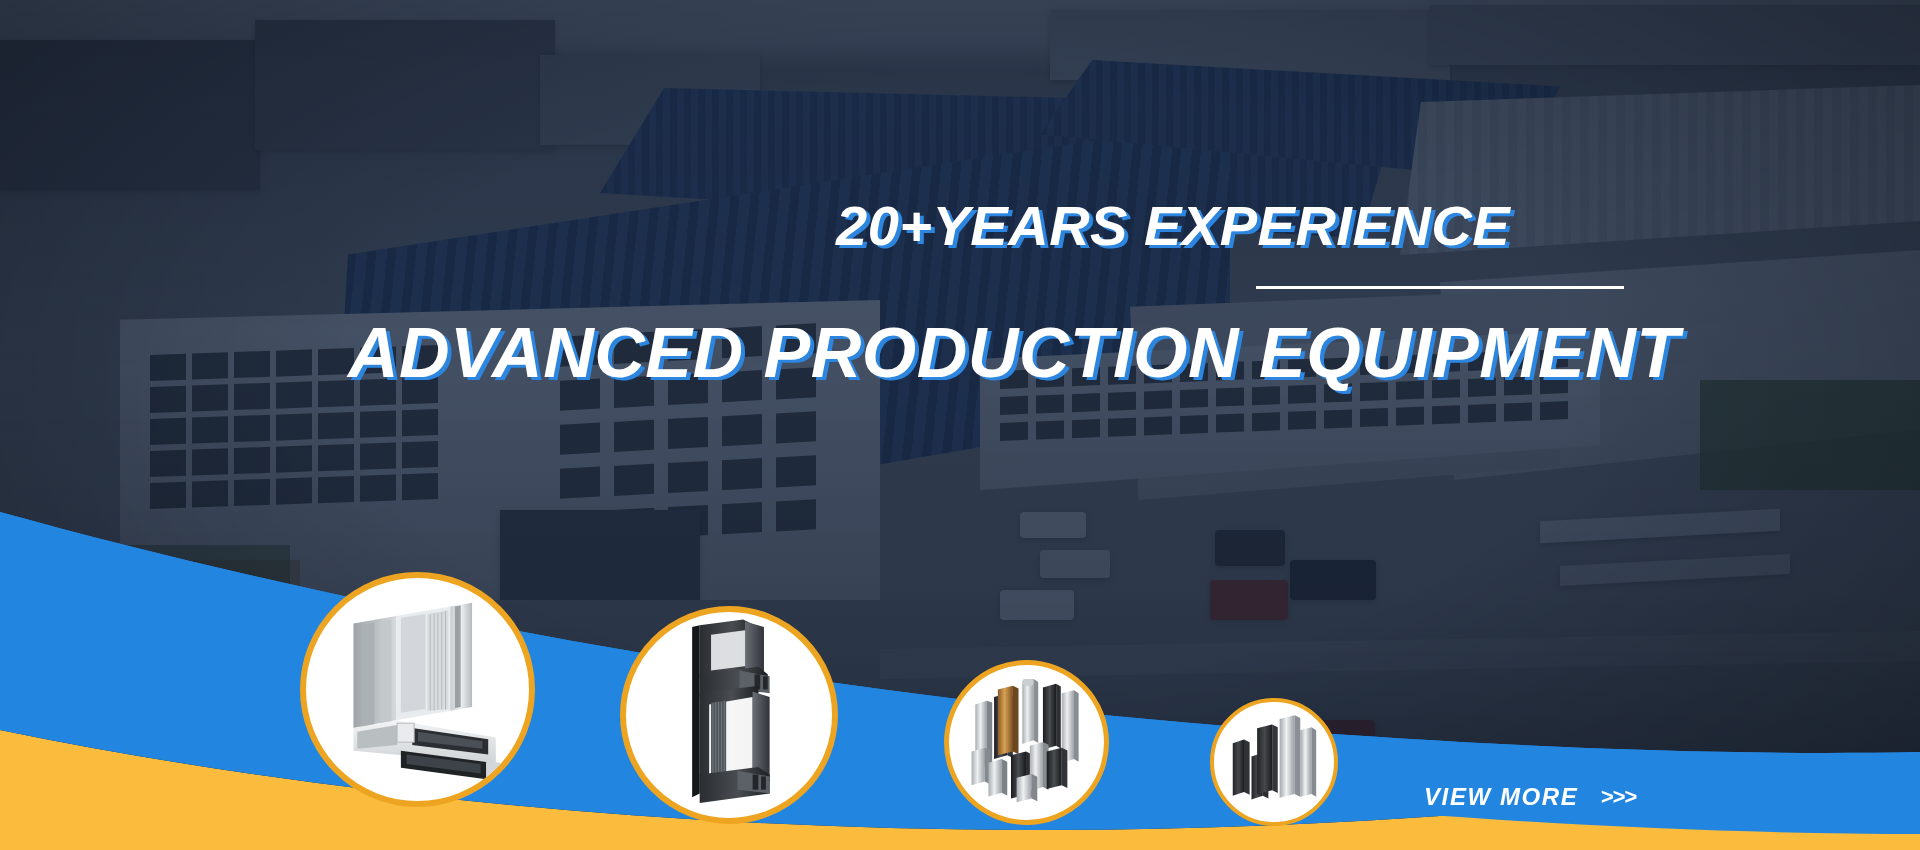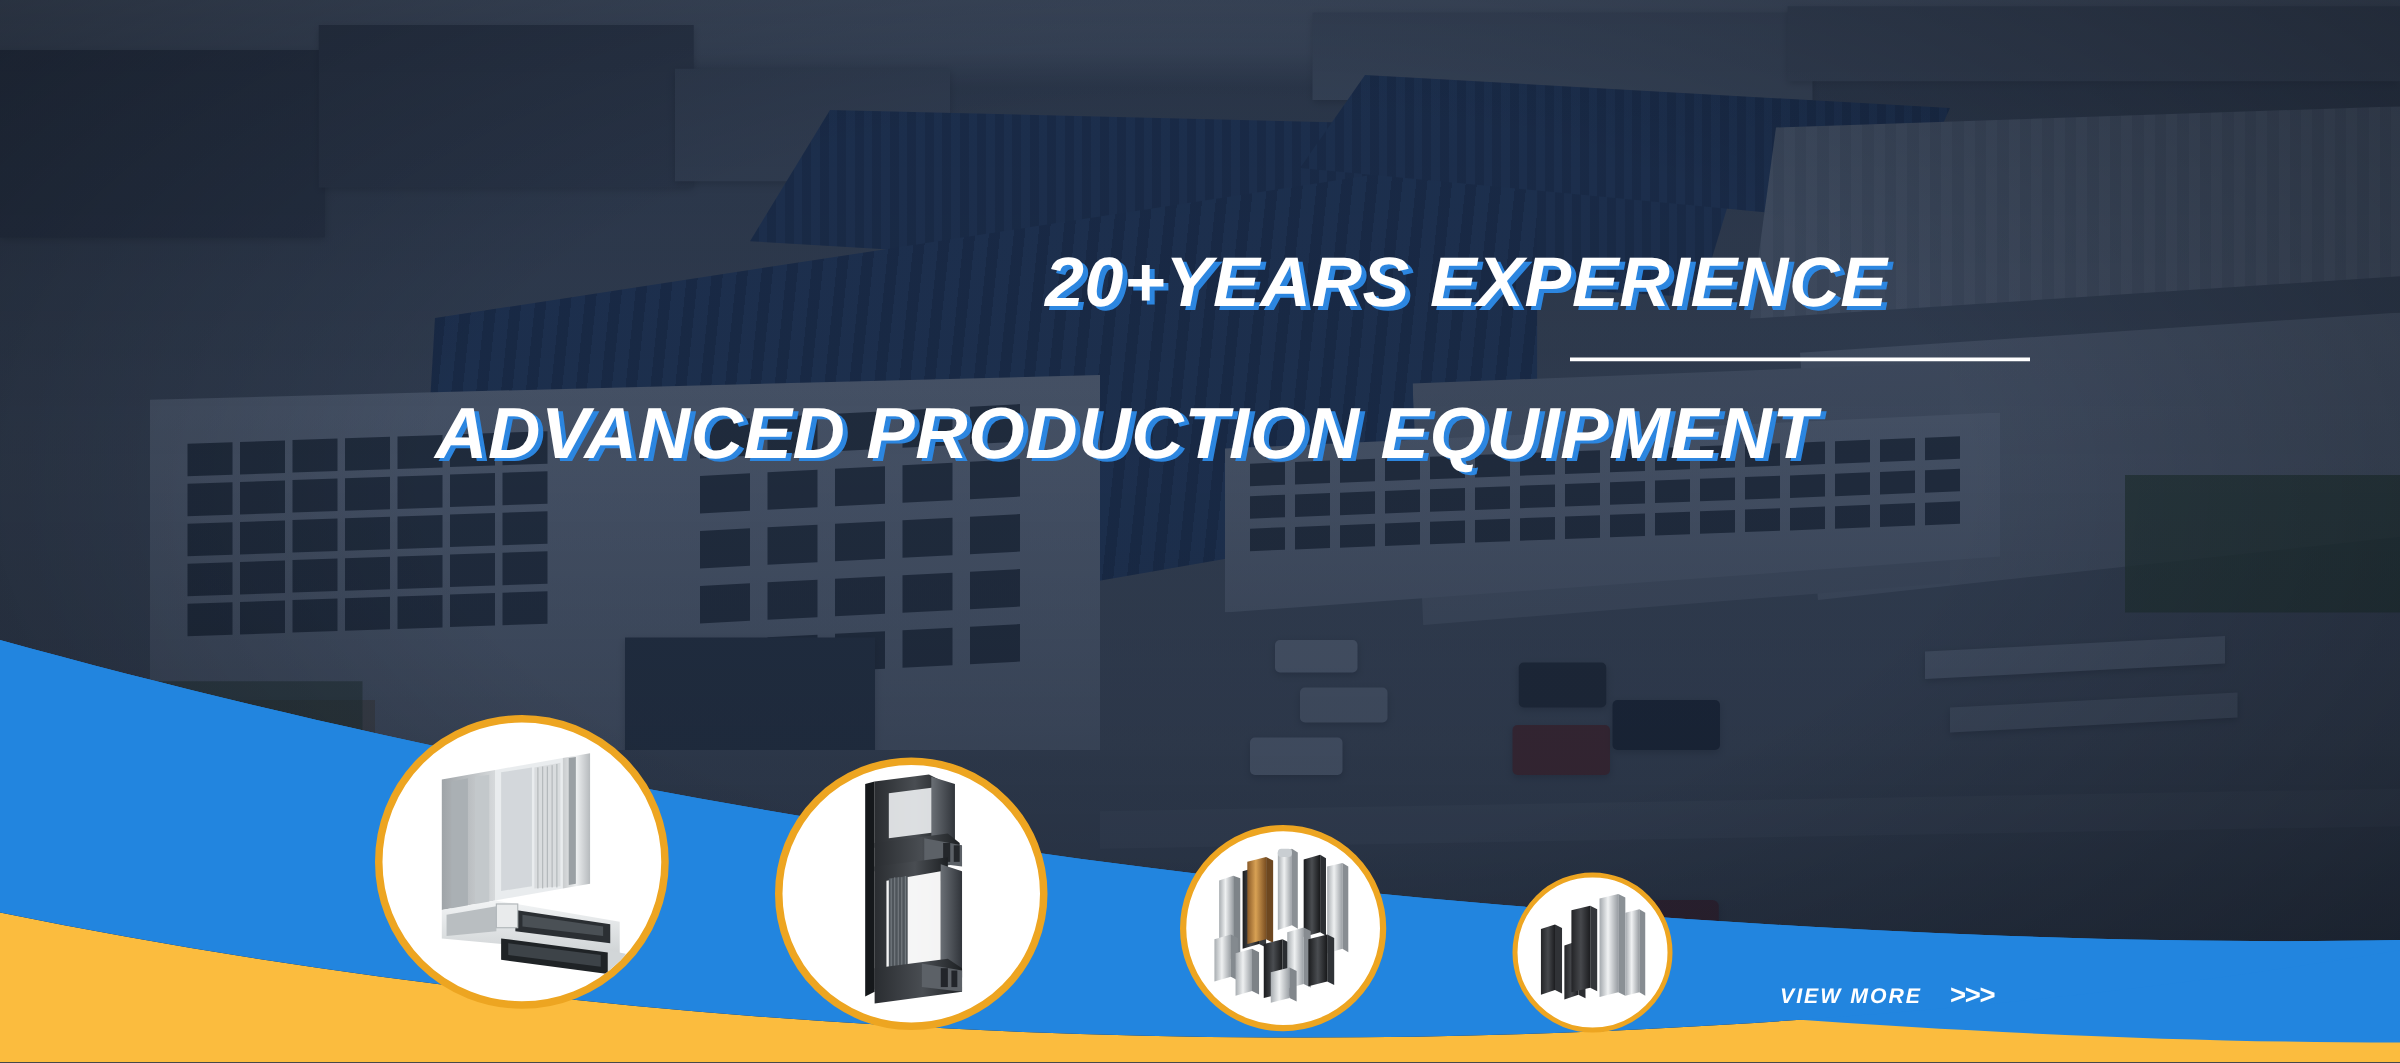--- a/index.html
+++ b/index.html
@@ -112,21 +112,21 @@
     left: 1256px;
     top: 286px;
     width: 368px;
     height: 3px;
     background: #ffffff;
   }
   .headline-2 {
     position: absolute;
     left: 348px;
     top: 318px;
-    font-size: 58px;
+    font-size: 70px;
     line-height: 1;
     font-weight: bold;
     font-style: italic;
     letter-spacing: 0.5px;
     color: #ffffff;
     text-shadow: 4px 3px 0 #2c86e0;
     white-space: nowrap;
   }
   .subtitle {
     position: absolute;
@@ -167,21 +167,21 @@
     left: 1424px;
     top: 785px;
     display: flex;
     align-items: center;
     gap: 22px;
     cursor: pointer;
     user-select: none;
   }
   .viewmore .vm-label {
     color: #ffffff;
-    font-size: 17px;
+    font-size: 24px;
     font-weight: bold;
     font-style: italic;
     letter-spacing: 1.6px;
     line-height: 1;
   }
   .viewmore .vm-arrows {
     color: #ffffff;
     font-size: 22px;
     font-weight: bold;
     font-style: italic;

